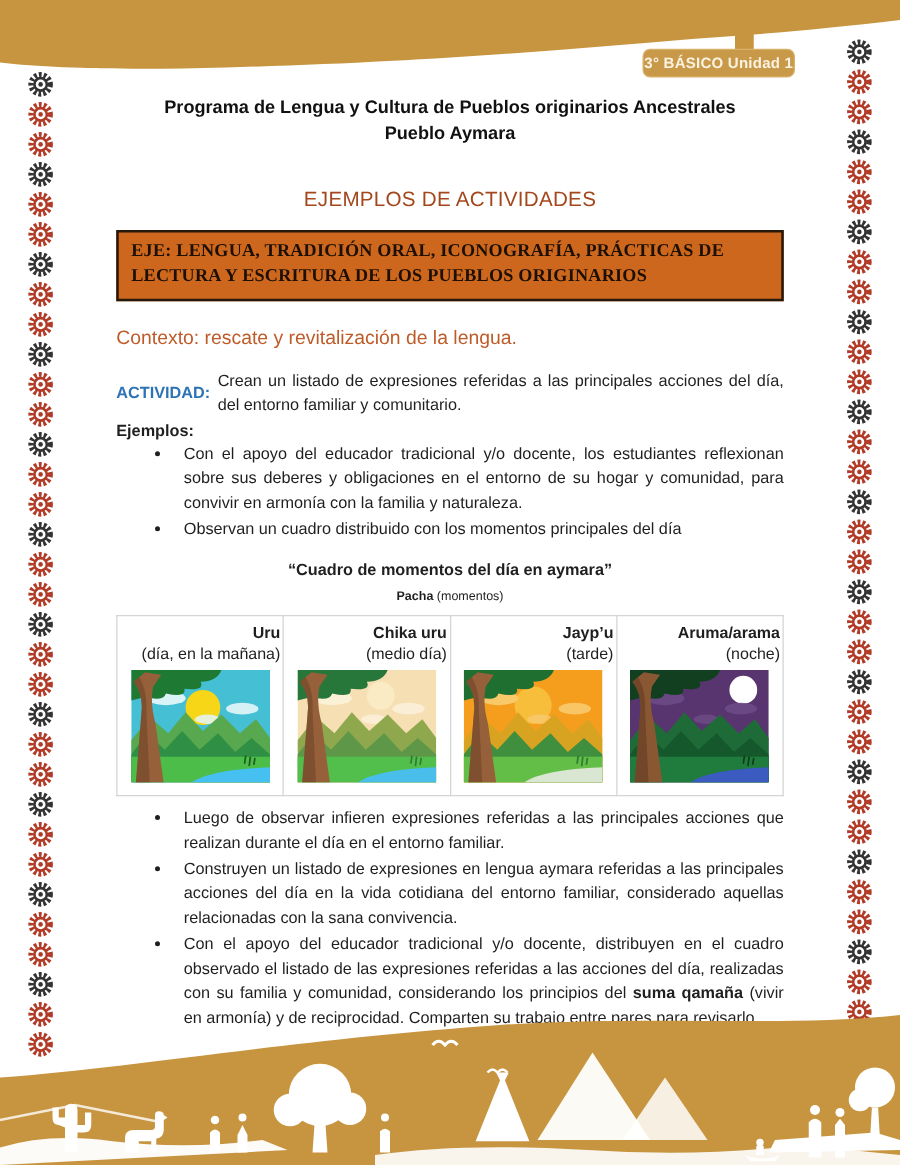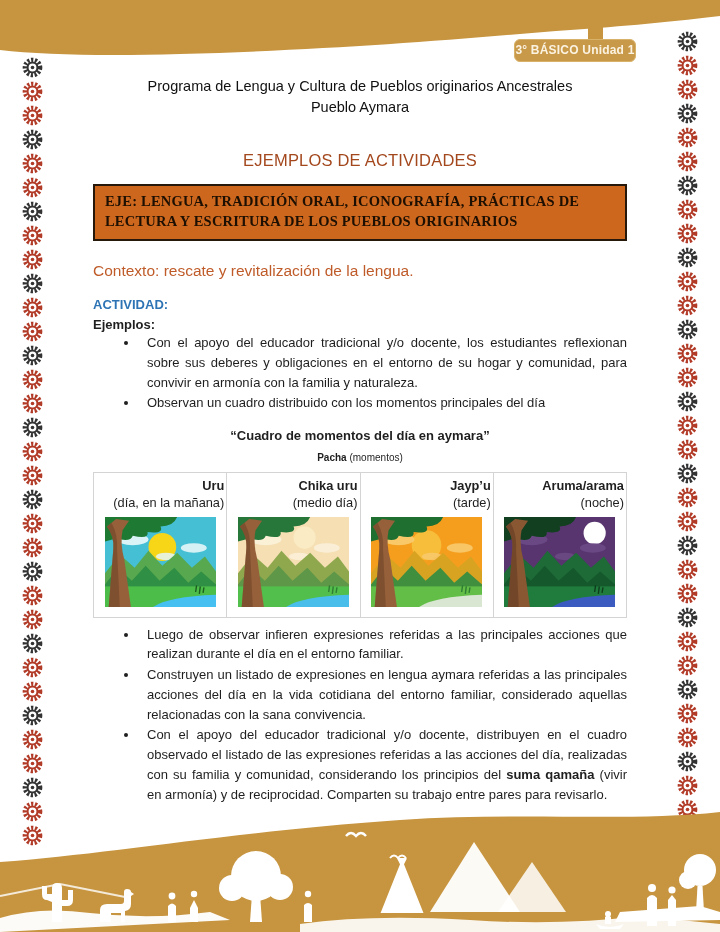--- a/index.html
+++ b/index.html
@@ -18,21 +18,21 @@
   }
 
   
   .ornament-col { position:absolute; width:22px; display:flex; flex-direction:column; gap:3px; z-index:2; }
   .ornament-col.left  { left:22px;  top:57px; }
   .ornament-col.right { left:677px; top:31px; }
   .motif { width:21px; height:21px; }
 
   
   .content { position:absolute; left:93px; top:76px; width:534px; z-index:2; color:#1f1f1f; }
-  .doc-title { text-align:center; font-size:14.5px; font-weight:normal; line-height:1.48; color:#111; }
+  .doc-title { text-align:center; font-size:14.5px; font-weight:bold; line-height:1.48; color:#111; }
   .examples-heading { text-align:center; font-size:16.5px; color:#A3471D; margin-top:32px; letter-spacing:.2px; }
   .eje-box {
     margin-top:14px; background:#CE671E; border:2px solid #26180a; padding:5px 10px 7px 10px;
     font-family:"Liberation Serif", serif; font-weight:bold; font-size:14.5px; line-height:1.4;
     color:#1d1002; letter-spacing:.2px;
   }
   .context-heading { margin-top:21px; font-size:15.5px; color:#BF5B28; }
   .activity-row { margin-top:15px; display:flex; font-size:13px; line-height:1.5;align-items:center; }
   .activity-label { font-weight:bold; color:#2E74B5; white-space:nowrap; margin-right:6px; }
   .activity-text { text-align:justify; }
@@ -414,20 +414,21 @@
     </div>
 
     <div class="examples-heading">EJEMPLOS DE ACTIVIDADES</div>
 
     <div class="eje-box">EJE: LENGUA, TRADICIÓN ORAL, ICONOGRAFÍA, PRÁCTICAS DE LECTURA Y ESCRITURA DE LOS PUEBLOS ORIGINARIOS</div>
 
     <div class="context-heading">Contexto: rescate y revitalización de la lengua.</div>
 
     <div class="activity-row">
       <span class="activity-label">ACTIVIDAD:</span>
+      <div class="activity-text">Crean un listado de expresiones referidas a las principales acciones del día, del entorno familiar y comunitario.</div>
     </div>
 
     <div class="examples-label">Ejemplos:</div>
 
     <ul class="bullets" id="bullets-before">
         <li>Con el apoyo del educador tradicional y/o docente, los estudiantes reflexionan sobre sus deberes y obligaciones en el entorno de su hogar y comunidad, para convivir en armonía con la familia y naturaleza.</li>
         <li>Observan un cuadro distribuido con los momentos principales del día</li>
       </ul>
 
     <div class="table-caption">“Cuadro de momentos del día en aymara”</div>

